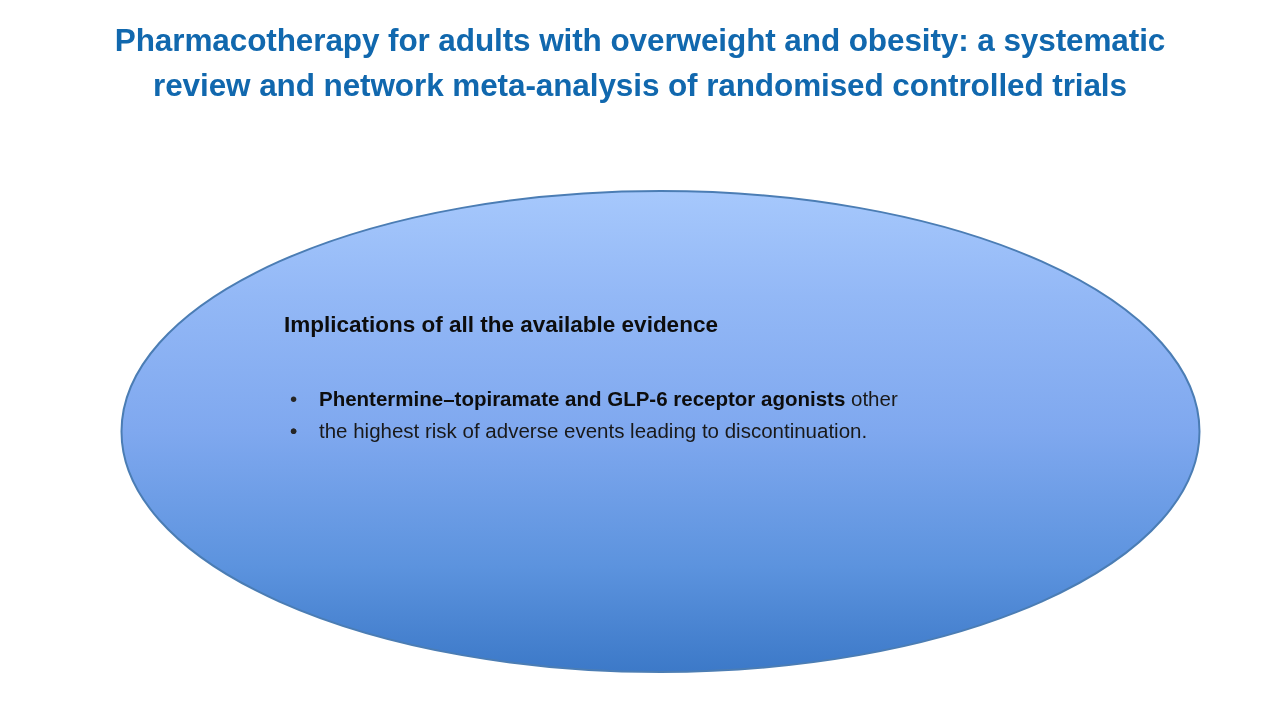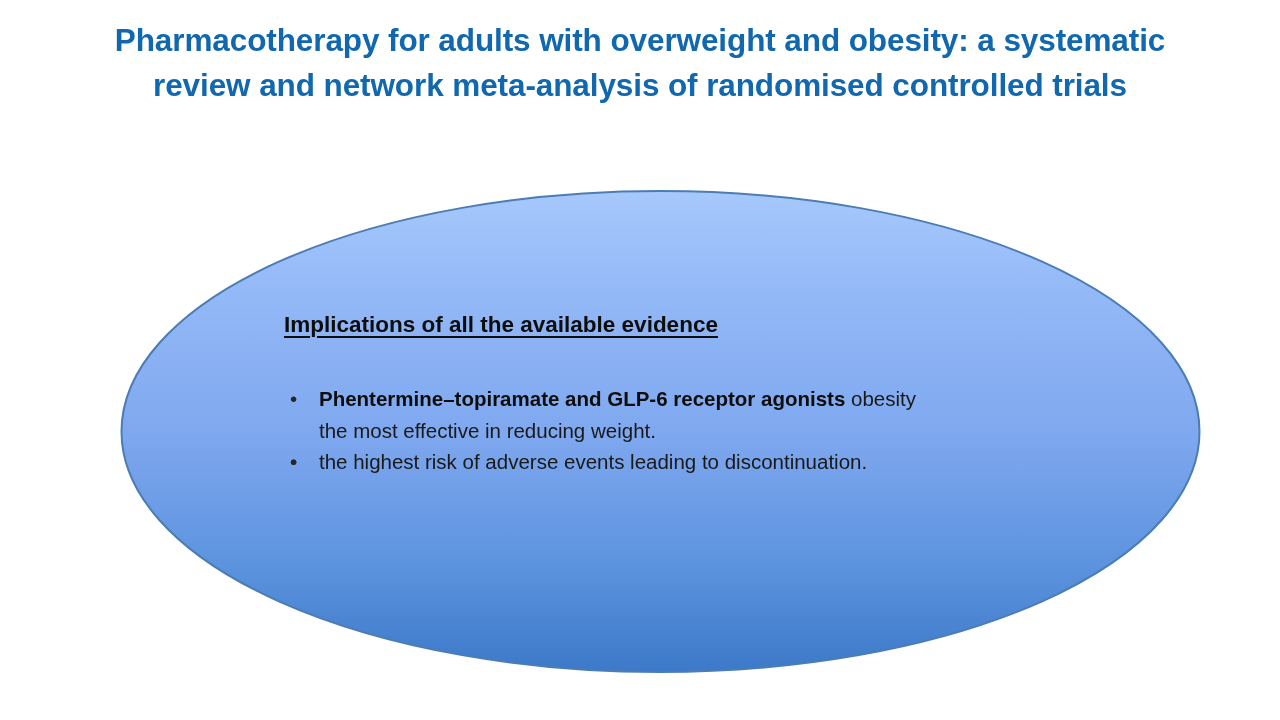--- a/index.html
+++ b/index.html
@@ -59,21 +59,20 @@
     top: 310px;
     width: 760px;
   }
 
   .evidence-heading {
     font-family: "Liberation Sans", sans-serif;
     font-weight: bold;
     font-size: 22.5px;
     line-height: 30px;
     color: #0d0d0d;
-    text-decoration: underline;
     text-underline-offset: 4px;
     text-decoration-thickness: 2px;
     white-space: nowrap;
   }
 
   .bullet-list {
     margin-top: 43px;
     list-style: none;
   }
 
@@ -125,22 +124,21 @@
   </div>
 
   <div class="evidence-block">
 
     <div class="evidence-heading">Implications of all the available evidence</div>
 
     <ul class="bullet-list">
 
       <li class="bullet-item">
         <span class="bullet-dot">•</span>
-        <span class="nowrap-line"><b>Phentermine–topiramate and GLP-6 receptor agonists</b><span> obesity</span></span>
-        <span class="nowrap-line">the most effective in reducing weight.</span>
+        <span class="nowrap-line"><b>Phentermine–topiramate and GLP-6 receptor agonists</b><span> other</span></span>
       </li>
 
       <li class="bullet-item">
         <span class="bullet-dot">•</span>
       </li>
 
       <li class="bullet-item">
         <span class="bullet-dot">•</span>
         <span class="nowrap-line">the highest risk of adverse events leading to discontinuation.</span>
       </li>

